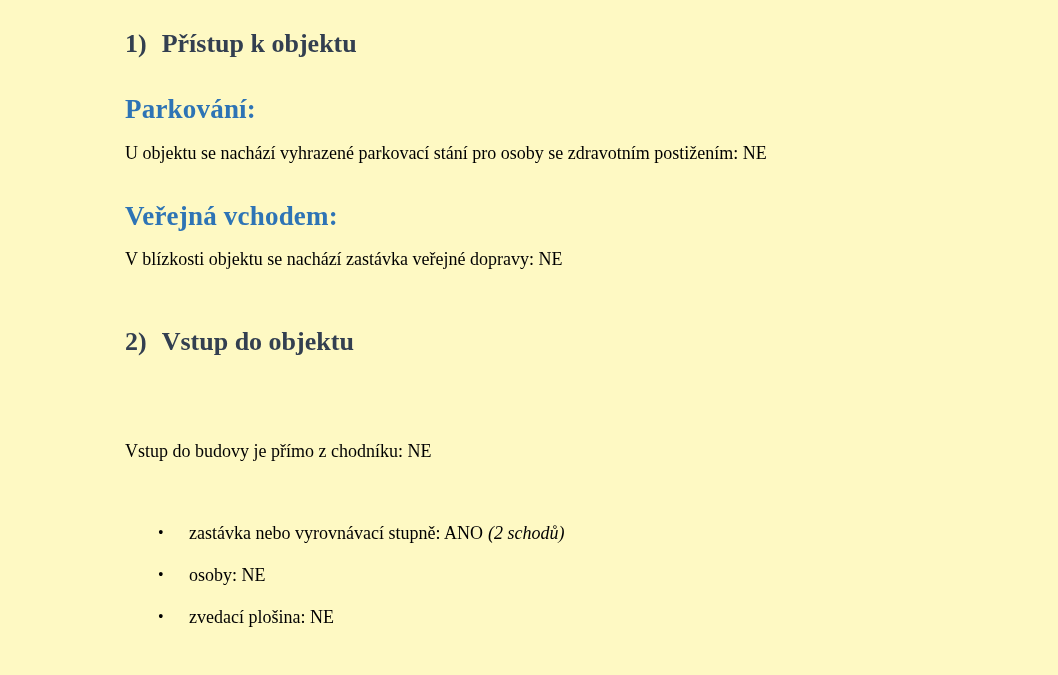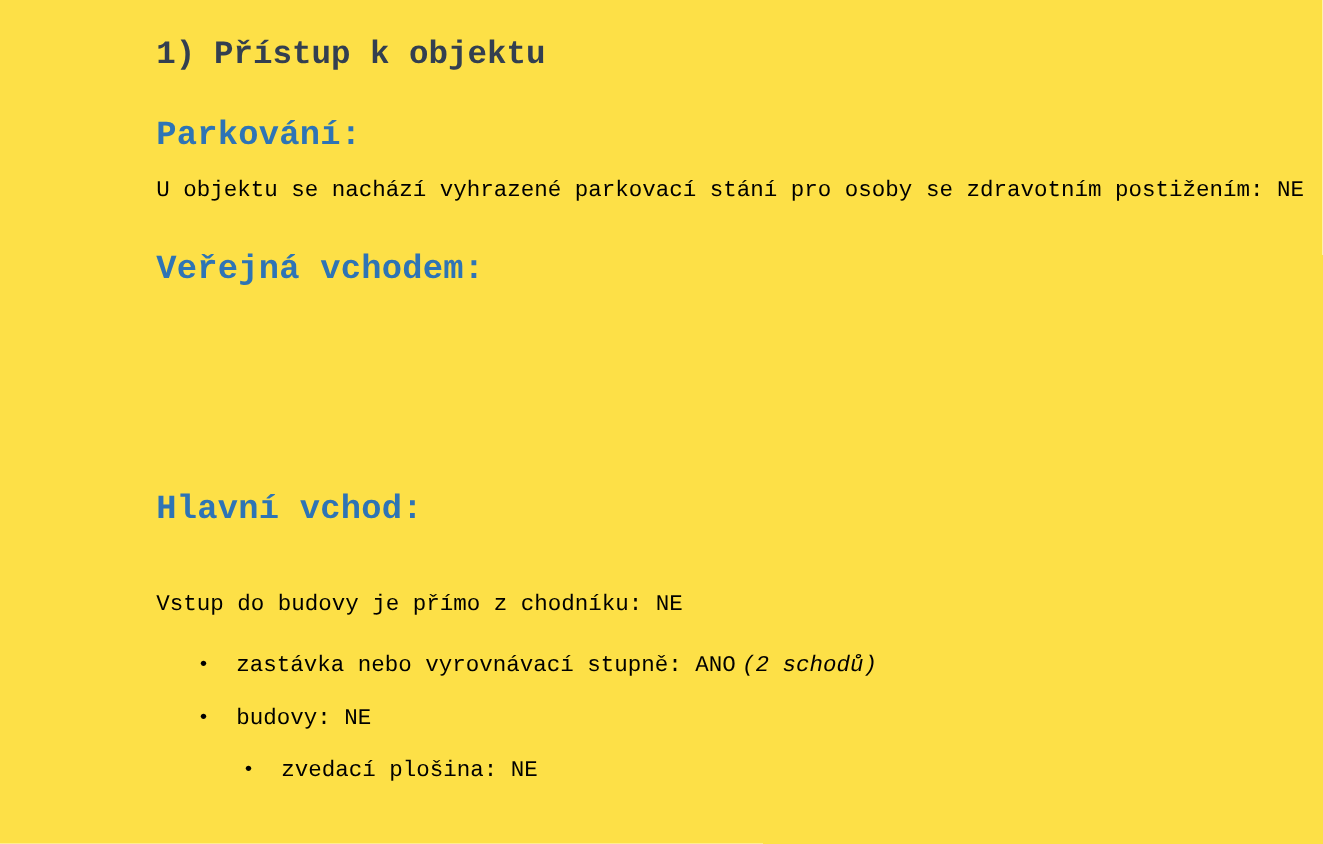--- a/index.html
+++ b/index.html
@@ -4,22 +4,22 @@
 <style>
   html, body {
     margin: 0;
     padding: 0;
     background: #ffffff;
   }
   .page {
     position: relative;
     width: 1058px;
     height: 675px;
-    background: #fde047;
-    font-family: Liberation Mono, monospace;
+    background: #fef9c3;
+    font-family: Liberation Serif, serif;
     overflow: hidden;
   }
   .abs { position: absolute; white-space: nowrap; }
 
   .h1 {
     font-size: 26px;
     font-weight: bold;
     color: #333F50;
     line-height: 1.15;
   }
@@ -63,32 +63,35 @@
   <div class="abs h1" style="left:125px; top:29px;">
     <span class="h1-number">1)</span><span>Přístup k objektu</span>
   </div>
 
   <div class="abs h2" style="left:125px; top:94px;">Parkování:</div>
 
   <div class="abs body-line" style="left:125px; top:143px;text-align:center;">U objektu se nachází vyhrazené parkovací stání pro osoby se zdravotním postižením: NE</div>
 
   <div class="abs h2" style="left:125px; top:201px;">Veřejná vchodem:</div>
 
+  <div class="abs body-line" style="left:125px; top:249px;">V blízkosti objektu se nachází zastávka veřejné dopravy: NE</div>
+
+  <div class="abs h1" style="left:125px; top:327px;">
+    <span class="h1-number">2)</span><span>Vstup do objektu</span>
+  </div>
 
 
-  <div class="abs h2" style="left:125px; top:393px;">Hlavní vchod:</div>
-
-  <div class="abs body-line" style="left:125px; top:441px;margin-top:33px;">Vstup do budovy je přímo z chodníku: NE</div>
+  <div class="abs body-line" style="left:125px; top:441px;">Vstup do budovy je přímo z chodníku: NE</div>
 
 
   <div class="abs bullet-row" style="left:158px; top:523px;">
     <span class="bullet-marker">•</span><span>zastávka nebo vyrovnávací stupně: ANO</span><span class="bullet-note">(2 schodů)</span>
   </div>
 
   <div class="abs bullet-row" style="left:158px; top:565px;">
-    <span class="bullet-marker">•</span><span>budovy: NE</span>
+    <span class="bullet-marker">•</span><span>osoby: NE</span>
   </div>
 
-  <div class="abs bullet-row" style="left:158px; top:607px;margin-left:36px;">
+  <div class="abs bullet-row" style="left:158px; top:607px;">
     <span class="bullet-marker">•</span><span>zvedací plošina: NE</span>
   </div>
 
 </div>
 
 </body></html>

